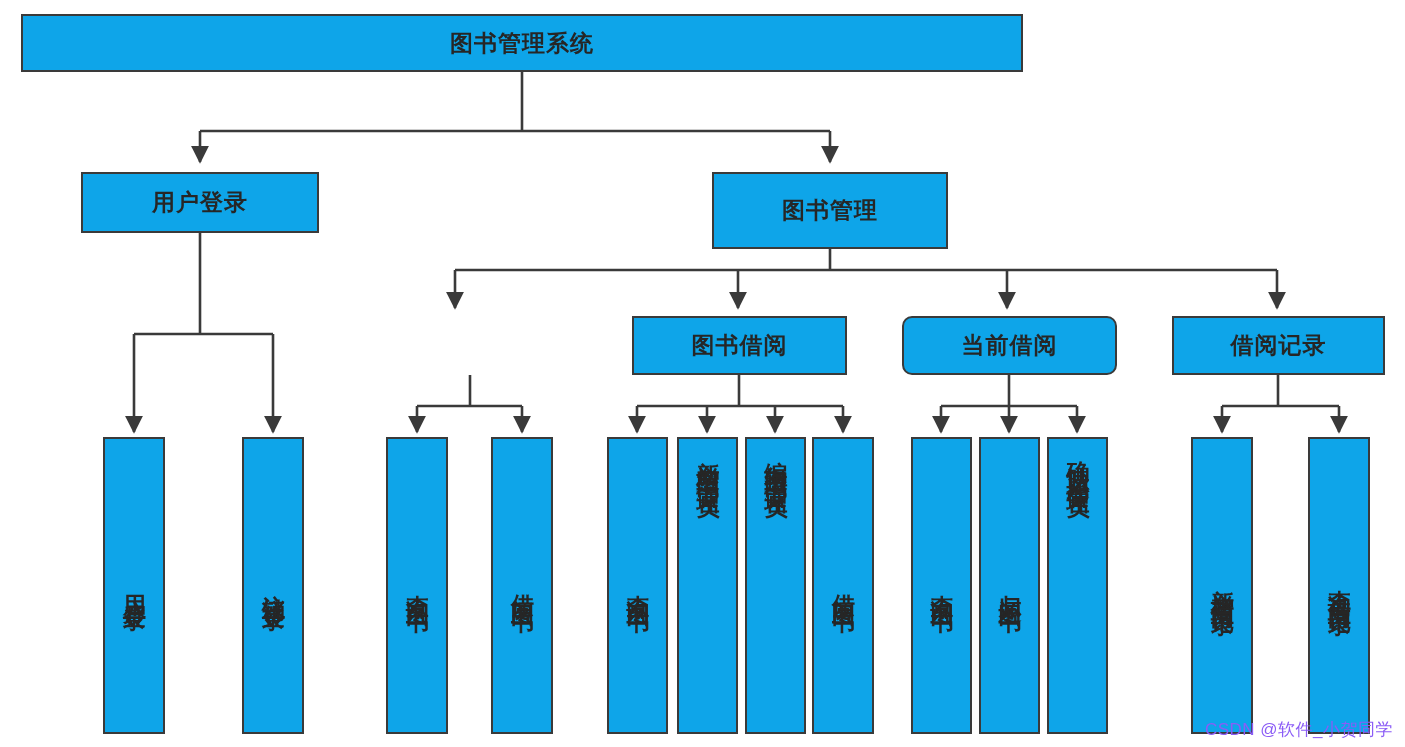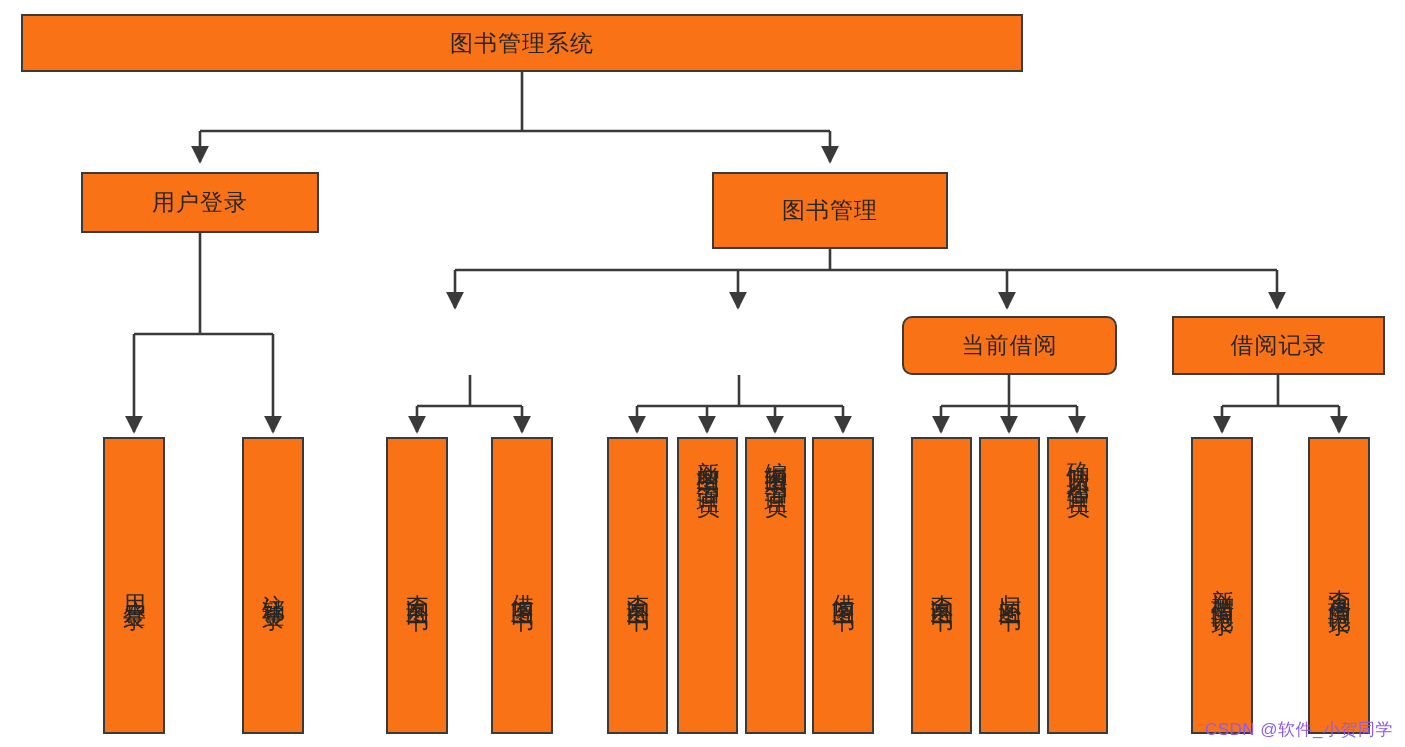--- a/index.html
+++ b/index.html
@@ -23,26 +23,27 @@
     left: 0;
     top: 0;
     width: 1405px;
     height: 747px;
     pointer-events: none;
   }
   .node {
     position: absolute;
     box-sizing: border-box;
     border: 2.5px solid #3a3a3a;
-    background: #f97316;
+    background: #0ea5e9;
     display: flex;
     align-items: center;
     justify-content: center;
     text-align: center;
     z-index: 2;
+    font-weight: bold;
   }
   .node .label {
     font-size: 23px;
     line-height: 1.15;
     letter-spacing: 1px;
     color: #262626;
     white-space: nowrap;
   }
   .node.vertical {
     align-items: flex-start;
@@ -134,20 +135,23 @@
 
   <div class="node" style="left:81px; top:172px; width:238px; height:61px;">
     <span class="label">用户登录</span>
   </div>
 
   <div class="node" style="left:712px; top:172px; width:236px; height:77px;">
     <span class="label">图书管理</span>
   </div>
 
 
+  <div class="node" style="left:632px; top:316px; width:215px; height:59px;">
+    <span class="label">图书借阅</span>
+  </div>
 
   <div class="node" style="left:902px; top:316px; width:215px; height:59px;border-radius:10px;">
     <span class="label">当前借阅</span>
   </div>
 
   <div class="node" style="left:1172px; top:316px; width:213px; height:59px;">
     <span class="label">借阅记录</span>
   </div>
 
   <div class="node vertical centered" style="left:103px; top:437px; width:62px; height:297px;">

